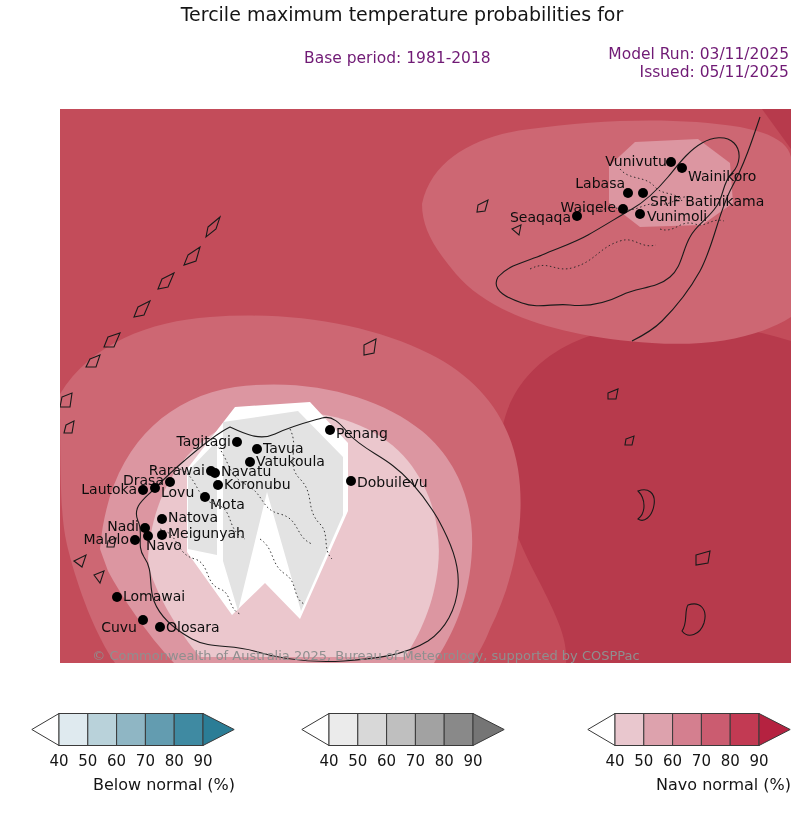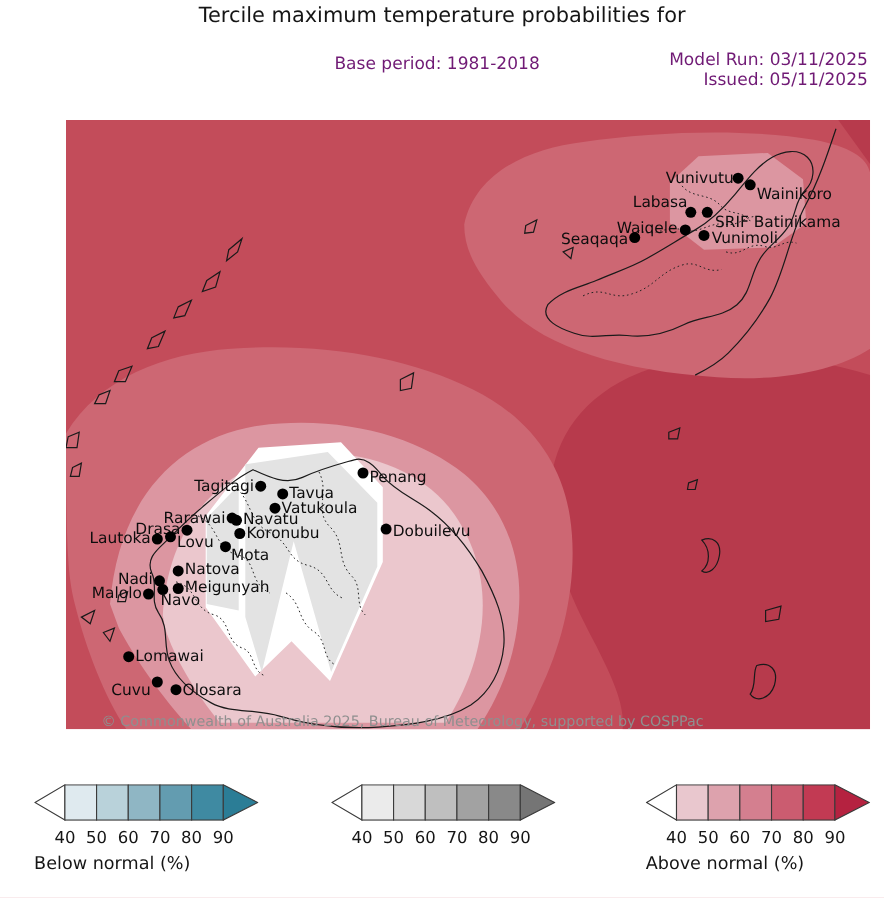--- a/index.html
+++ b/index.html
@@ -10,21 +10,21 @@
   .hdr{position:absolute;font-size:15.5px;color:#701a75;white-space:nowrap;}
   #hdr-left{left:16px;top:63px;}
   #hdr-center{left:304px;top:49px;}
   #hdr-right{right:15px;top:45px;text-align:right;line-height:18px;}
   .map-wrap{position:absolute;left:60px;top:109px;width:731px;height:554px;}
   .map-wrap svg{display:block;}
   .town-label{font-size:14px;fill:#0d0d0d;}
   .copyright{font-size:13px;fill:#8f8f8f;}
   .legend{position:absolute;width:204px;top:713px;}
   #legend-below{left:31px;} #legend-near{left:301px;} #legend-above{left:587px;}
-  .legend-title{width:204px;text-align:left;font-size:16px;color:#151515;margin-top:1px;}
+  .legend-title{width:204px;text-align:right;font-size:16px;color:#151515;margin-top:1px;}
   .tick{font-size:15px;fill:#151515;}
 </style>
 </head>
 <body>
 
 <div class="page">
 
   <div class="title">
     <div>Tercile maximum temperature probabilities for</div>
   </div>
@@ -178,16 +178,16 @@
         <rect stroke="#3a3a3a" stroke-width="1" x="114.4" y="0.5" width="28.8" height="32" fill="#cb5c70"></rect>
         <rect stroke="#3a3a3a" stroke-width="1" x="143.2" y="0.5" width="28.8" height="32" fill="#c23a53"></rect>
         <polygon stroke="#3a3a3a" stroke-width="1" points="172,0.5 203.2,16.5 172,32.5" fill="#b52240"></polygon>
         <text x="28" y="53" text-anchor="middle" class="tick">40</text>
         <text x="56.8" y="53" text-anchor="middle" class="tick">50</text>
         <text x="85.6" y="53" text-anchor="middle" class="tick">60</text>
         <text x="114.4" y="53" text-anchor="middle" class="tick">70</text>
         <text x="143.2" y="53" text-anchor="middle" class="tick">80</text>
         <text x="172" y="53" text-anchor="middle" class="tick">90</text>
       </svg>
-    <div class="legend-title">Above normal (%)</div>
+    <div class="legend-title">Navo normal (%)</div>
   </div>
 
 </div>
 
 </body></html>

